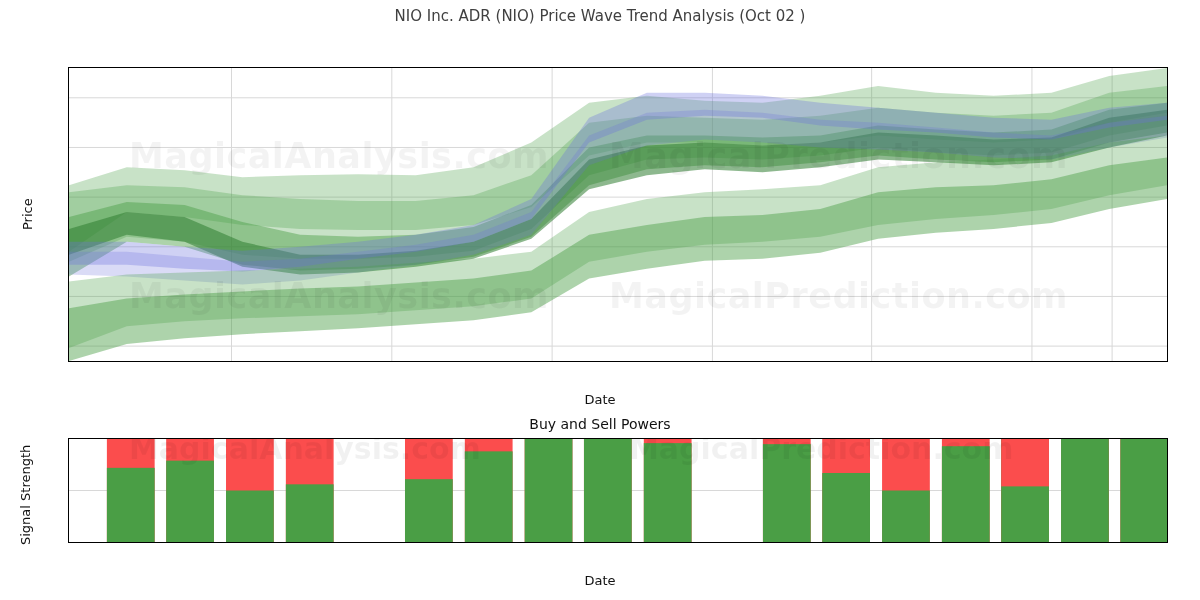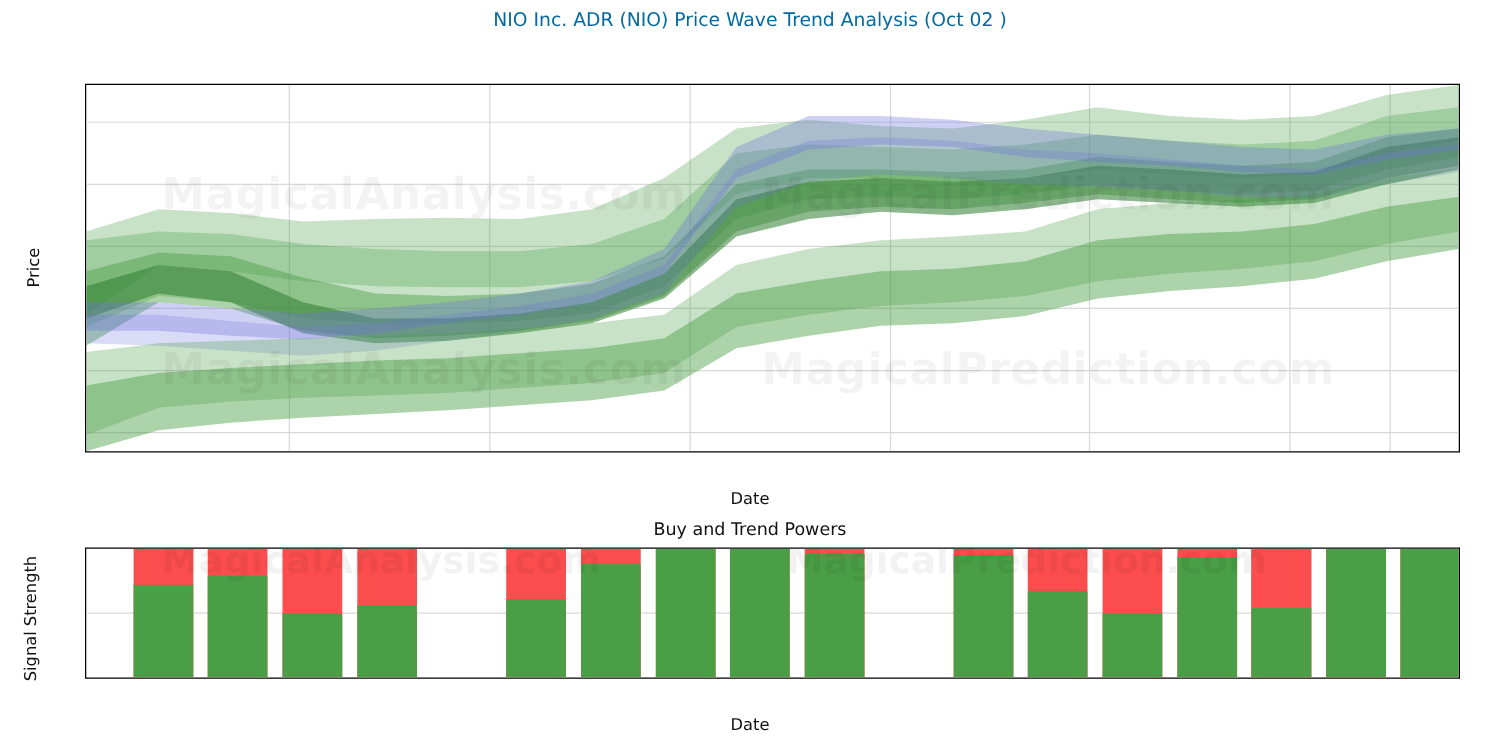--- a/index.html
+++ b/index.html
@@ -5,21 +5,21 @@
   html,body{margin:0;padding:0;}
   body{
     width:1200px;height:600px;background:#ffffff;
     font-family:"DejaVu Sans","Liberation Sans",sans-serif;
     color:#000;overflow:hidden;position:relative;
   }
   #root{position:absolute;inset:0;}
 
   
   .title-block{position:absolute;left:0;top:6px;width:1200px;text-align:center;}
-  .title-main{font-size:15px;color:#0369a1;line-height:20px;}
+  .title-main{font-size:15px;color:#404040;line-height:20px;}
   .title-sub{font-size:15px;color:#222;line-height:20px;font-weight:bold;}
 
   
   .plot{position:absolute;box-sizing:border-box;border:1.4px solid #000;background:#fff;overflow:hidden;font-weight:bold;}
   .svgfull{position:absolute;left:0;top:0;width:100%;height:100%;display:block;}
   .ytickmark{position:absolute;right:100%;width:5px;height:1.4px;background:#000;transform:translateY(-50%);}
   .xtickmark{position:absolute;top:100%;height:5px;width:1.4px;background:#000;transform:translateX(-50%);}
 
   .axlabel{position:absolute;font-size:13px;color:#111;}
   .ylabel-rot{transform-origin:0 0;transform:rotate(-90deg);white-space:nowrap;}
@@ -81,21 +81,21 @@
         <div class="xtickmark" style="left: 484px;"></div>
         <div class="xtickmark" style="left: 644.6px;"></div>
         <div class="xtickmark" style="left: 804.1px;"></div>
         <div class="xtickmark" style="left: 964.7px;"></div>
         <div class="xtickmark" style="left: 1045px;"></div>
       </div>
   </div>
   <div class="axlabel ylabel-rot" style="left:20px;top:230px;">Price</div>
   <div class="axlabel" style="left:600px;top:392px;transform:translateX(-50%);">Date</div>
 
-  <div class="sub-title" style="top:416px;">Buy and Trend Powers</div>
+  <div class="sub-title" style="top:416px;">Buy and Sell Powers</div>
 
   <div class="plot" id="plot-lower" style="left:68px;top:438px;width:1100px;height:105px;">
     <svg class="svgfull" id="lower-svg" viewBox="0 0 1100 105" preserveAspectRatio="none">
         <line x1="0" x2="1100" y1="52.5" y2="52.5" stroke="#d8d8d8" stroke-width="1"></line>
         <rect x="37.95" y="0" width="47.849999999999994" height="105" fill="#fb4d4d"></rect>
         <rect x="37.95" y="29.400000000000006" width="47.849999999999994" height="75.6" fill="#4a9e45"></rect>
         <rect x="97.35" y="0" width="47.849999999999994" height="105" fill="#fb4d4d"></rect>
         <rect x="97.35" y="22.049999999999997" width="47.849999999999994" height="82.95" fill="#4a9e45"></rect>
         <rect x="157.29999999999998" y="0" width="47.849999999999994" height="105" fill="#fb4d4d"></rect>
         <rect x="157.29999999999998" y="52.5" width="47.849999999999994" height="52.5" fill="#4a9e45"></rect>

